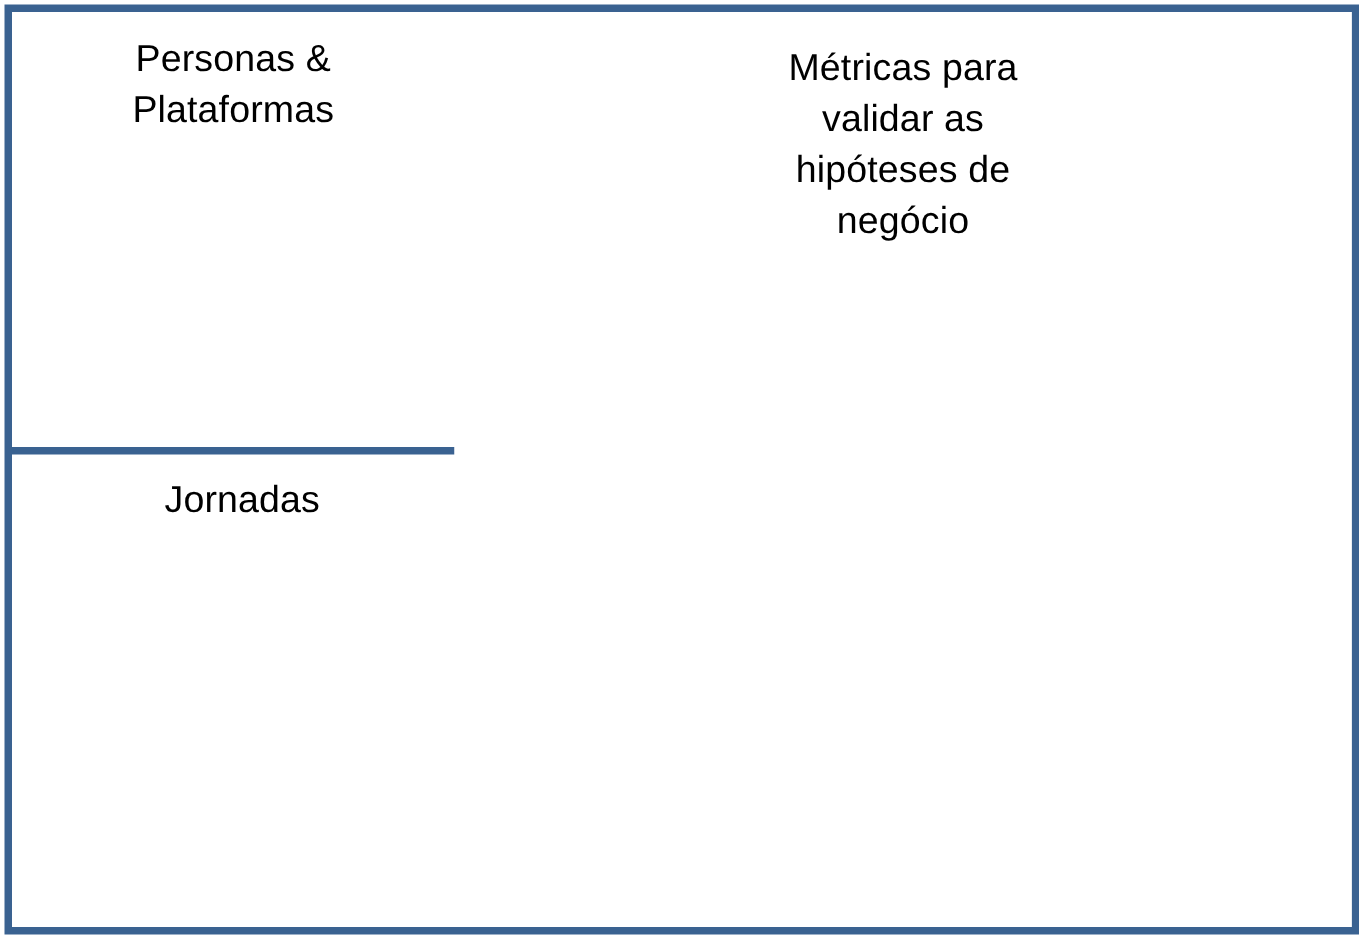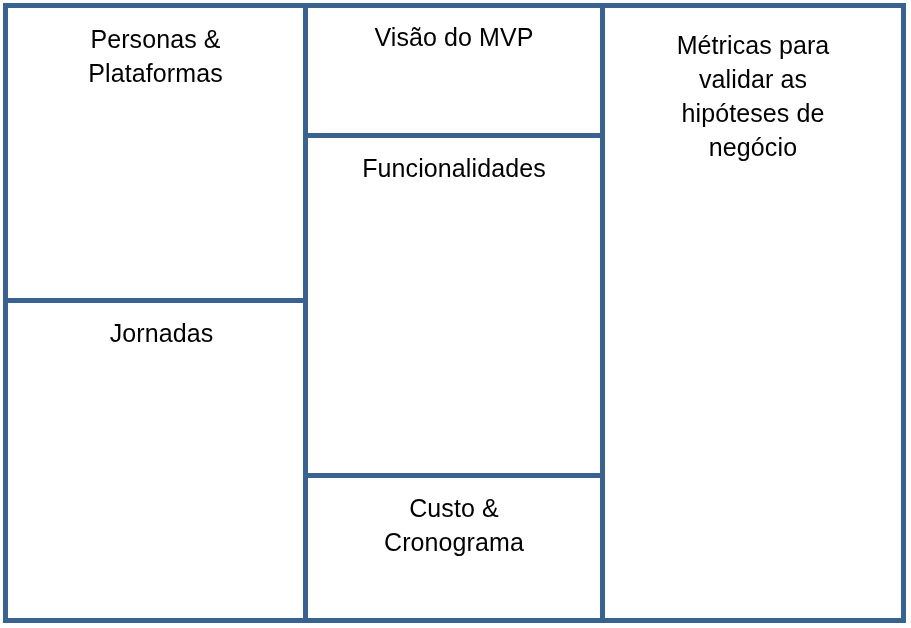--- a/index.html
+++ b/index.html
@@ -114,36 +114,20 @@
         <span class="cell-label">Personas &amp;
 Plataformas</span>
       </div>
 
       <div class="cell cell-jornadas">
         <span class="cell-label">Jornadas</span>
       </div>
 
     </div>
 
-    <div class="col col-middle">
-
-      <div class="cell cell-visao">
-        <span class="cell-label">Visão do MVP</span>
-      </div>
-
-      <div class="cell cell-funcionalidades">
-        <span class="cell-label">Funcionalidades</span>
-      </div>
-
-      <div class="cell cell-custo">
-        <span class="cell-label">Custo &amp;
-Cronograma</span>
-      </div>
-
-    </div>
 
     <div class="col col-right">
 
 
       <div class="cell cell-metricas">
         <span class="cell-label">Métricas para
 validar as
 hipóteses de
 negócio</span>
       </div>

